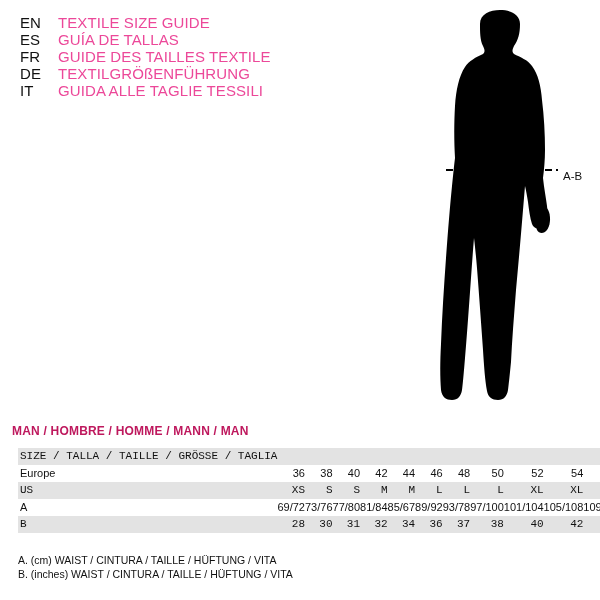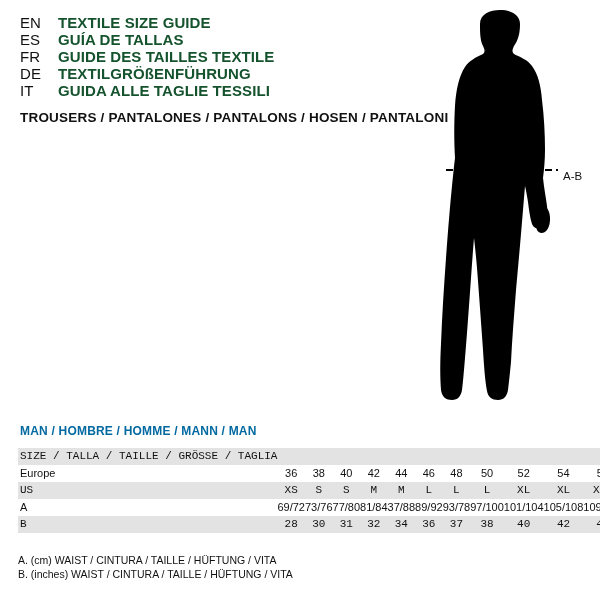--- a/index.html
+++ b/index.html
@@ -35,22 +35,21 @@
     line-height: 17px;
     font-size: 15px;
     letter-spacing: 0.1px;
   }
   .lang-code {
     width: 38px;
     flex: 0 0 38px;
     color: #111;
   }
   .lang-text {
-    color: #14532d;
-    font-weight: bold;
+    color: #ec4899;
   }
 
   .trousers-title {
     position: absolute;
     left: 20px;
     top: 110px;
     font-size: 13.5px;
     font-weight: bold;
     letter-spacing: 0.2px;
     color: #111;
@@ -71,26 +70,26 @@
     position: absolute;
     left: 155px;
     top: 160px;
     font-size: 11.5px;
     color: #111;
   }
 
   
   .man-title {
     position: absolute;
-    left: 20px;
+    left: 12px;
     top: 424px;
     font-size: 12px;
     font-weight: bold;
     letter-spacing: 0.2px;
-    color: #0369a1;
+    color: #be185d;
   }
 
   table.size-table {
     position: absolute;
     left: 18px;
     top: 448px;
     width: 564px;
     border-collapse: collapse;
     font-size: 11px;
   }
@@ -105,21 +104,21 @@
   table.size-table tr.shaded td {
     background: #e3e3e3;
     font-family: Liberation Mono, monospace;
   }
   table.size-table td.label-col {
     width: 90px;
     padding-left: 2px;
   }
   table.size-table td.val {
     width: 54px;
-    text-align: center;
+    text-align: right;
   }
 
   .footnotes {
     position: absolute;
     left: 18px;
     top: 553px;
     font-size: 10.5px;
     line-height: 14px;
     color: #111;
   }
@@ -148,21 +147,20 @@
     <div class="lang-row">
       <span class="lang-code">DE</span>
       <span class="lang-text">TEXTILGRÖßENFÜHRUNG</span>
     </div>
     <div class="lang-row">
       <span class="lang-code">IT</span>
       <span class="lang-text">GUIDA ALLE TAGLIE TESSILI</span>
     </div>
   </div>
 
-  <div class="trousers-title">TROUSERS / PANTALONES / PANTALONS / HOSEN / PANTALONI</div>
 
   <div class="figure-wrap">
     <svg class="figure-svg" width="185" height="400" viewBox="0 0 185 400" xmlns="http://www.w3.org/2000/svg">
       <path fill="#000000" d="
         M 72,14
         C 72,4 82,0 92,0
         C 102,0 112,4 112,14
         C 112,24 110,30 106,36
         C 104,40 104,42 106,44
         C 112,47 120,50 124,56
@@ -257,21 +255,21 @@
         <td class="val">XL</td>
         <td class="val">XL</td>
         <td class="val">XXL</td>
       </tr>
       <tr>
         <td class="label-col">A</td>
         <td class="val">69/72</td>
         <td class="val">73/76</td>
         <td class="val">77/80</td>
         <td class="val">81/84</td>
-        <td class="val">37/88</td>
+        <td class="val">85/67</td>
         <td class="val">89/92</td>
         <td class="val">93/78</td>
         <td class="val">97/100</td>
         <td class="val">101/104</td>
         <td class="val">105/108</td>
         <td class="val">109/112</td>
       </tr>
       <tr class="shaded">
         <td class="label-col">B</td>
         <td class="val">28</td>

